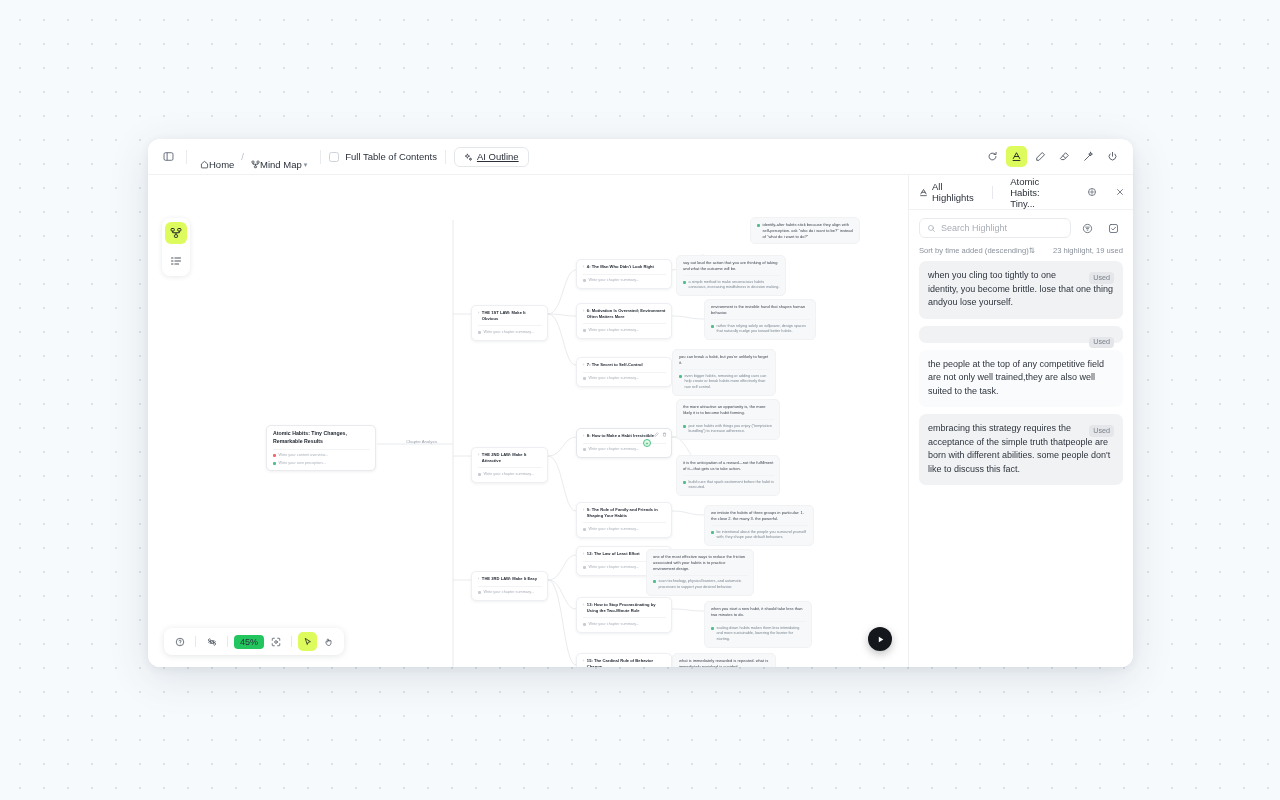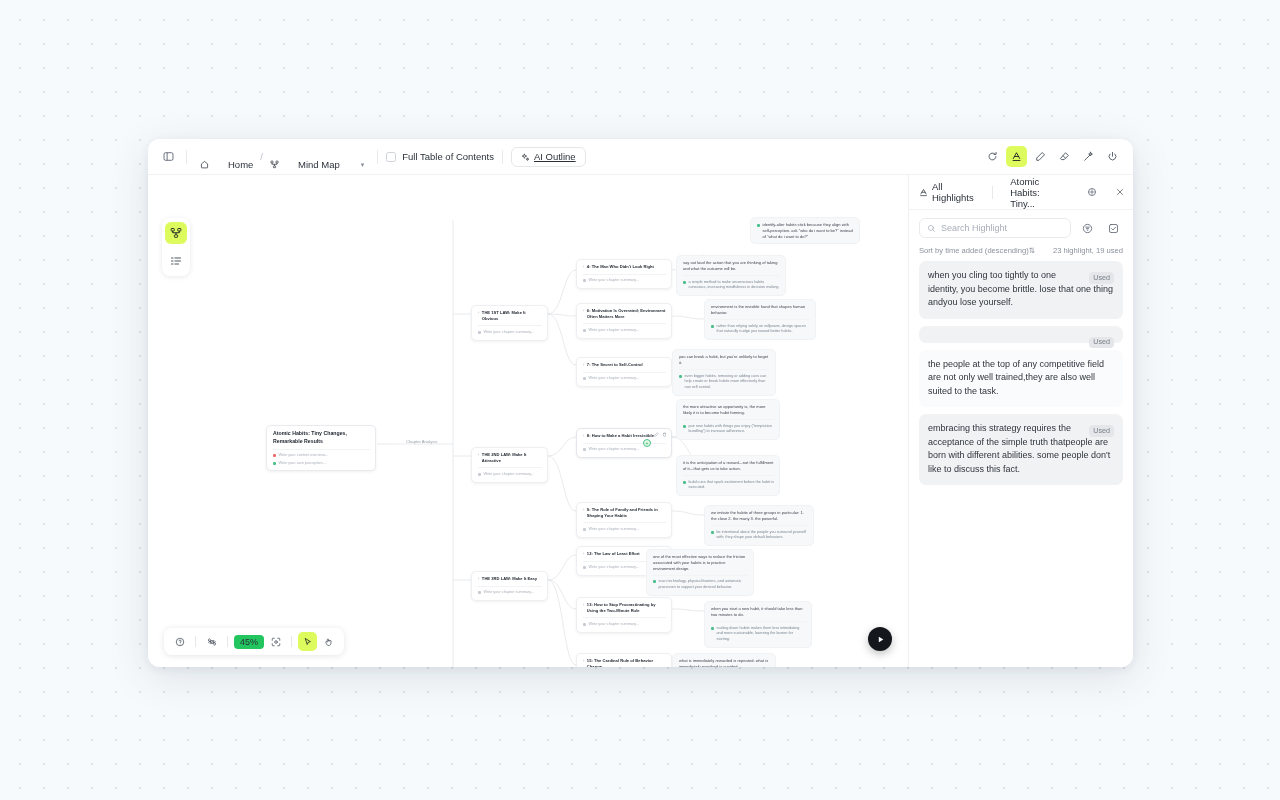--- a/index.html
+++ b/index.html
@@ -37,21 +37,21 @@
     flex: 0 0 36px;
     background: #fff;
   }
   .tb-left { display: flex; align-items: center; gap: 0px; flex: 1 1 auto; }
   .icon-btn {
     width: 20px; height: 20px;
     display: inline-flex; align-items: center; justify-content: center;
     border-radius: 4px; color: #5b6472;
   }
   .crumb {
-    display: inline-flex; align-items: center; gap: 19px;
+    display: inline-flex; align-items: center; gap: 0;
     font-size: 9.5px; color: #2b313a; padding: 3px 5px; border-radius: 4px; margin-top: 16px;
   }
   .crumb-sep { font-size: 9.5px; color: #b9bfc8; padding: 0 2px; }
   .chev { font-size: 7px; color: #8a919c; margin-left: 2px; }
   .vdiv { width: 1px; height: 14px; background: #e9ebee; margin: 0 8px; }
   .check-row { display: inline-flex; align-items: center; gap: 6px; font-size: 9.5px; color: #2b313a; }
   .cbox {
     width: 10px; height: 10px; border: 1px solid #ced3da; border-radius: 2.5px; background: #fff;
   }
   .pill {

